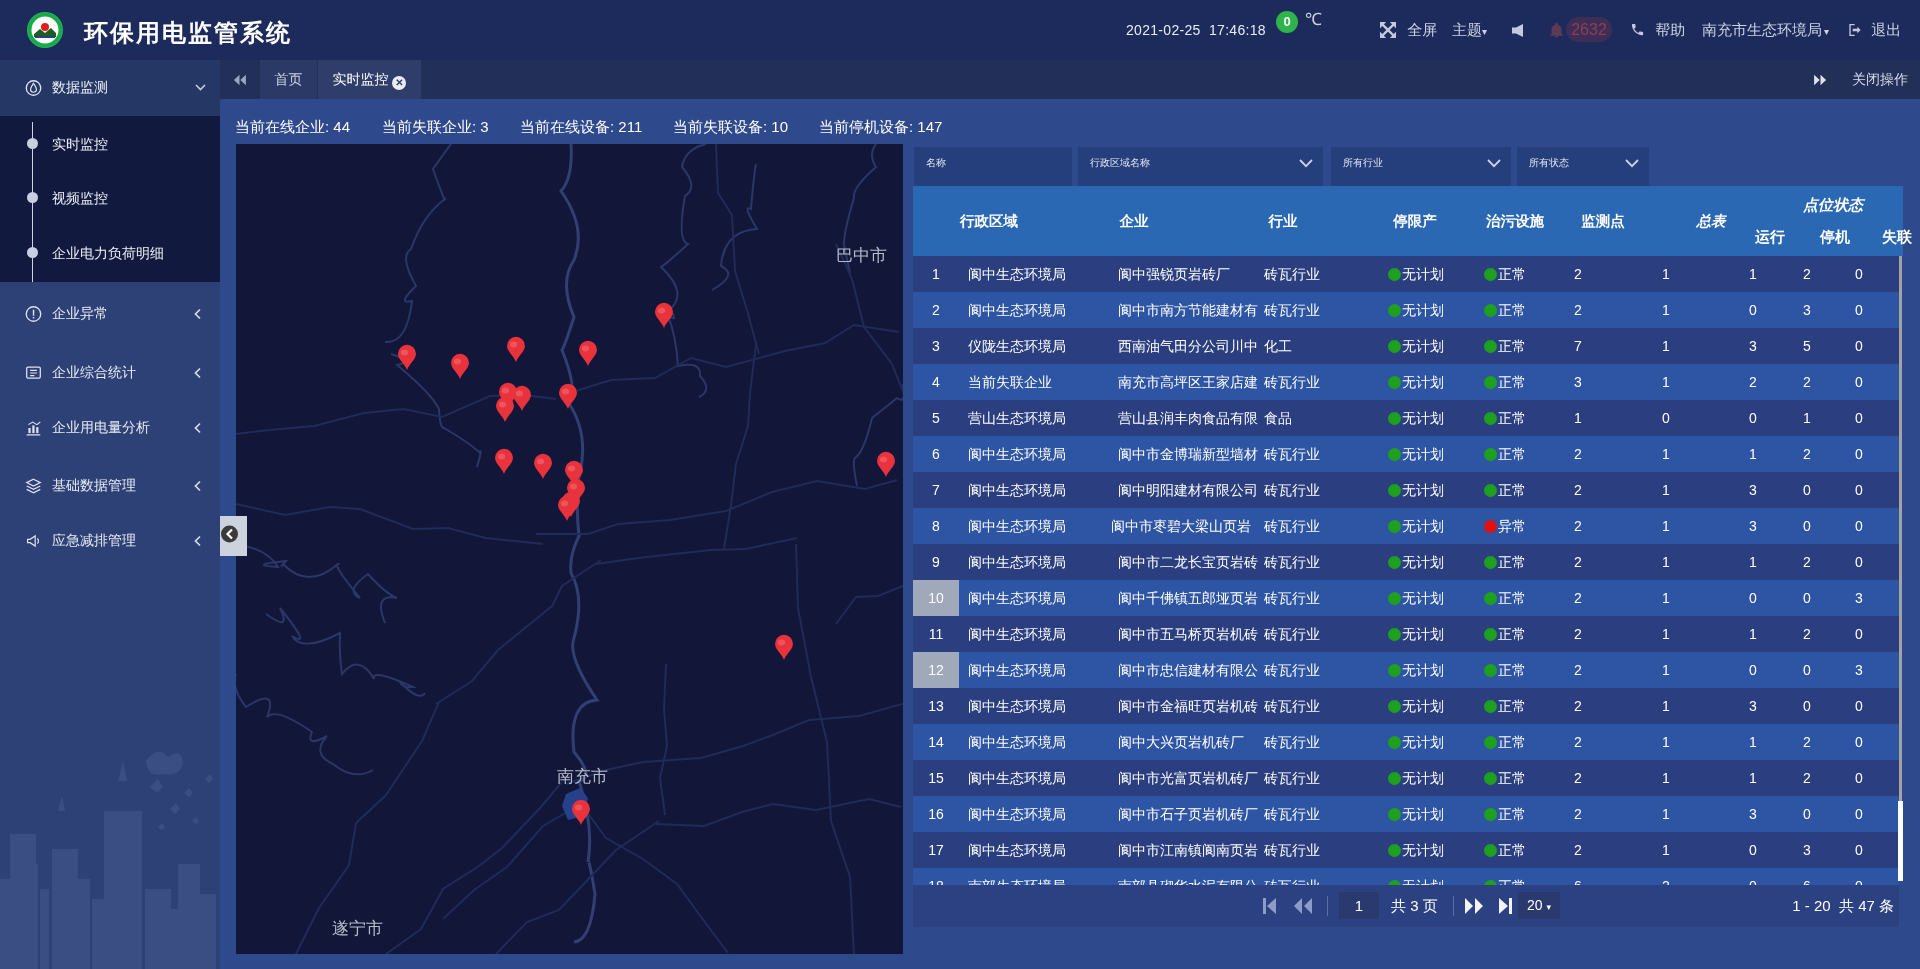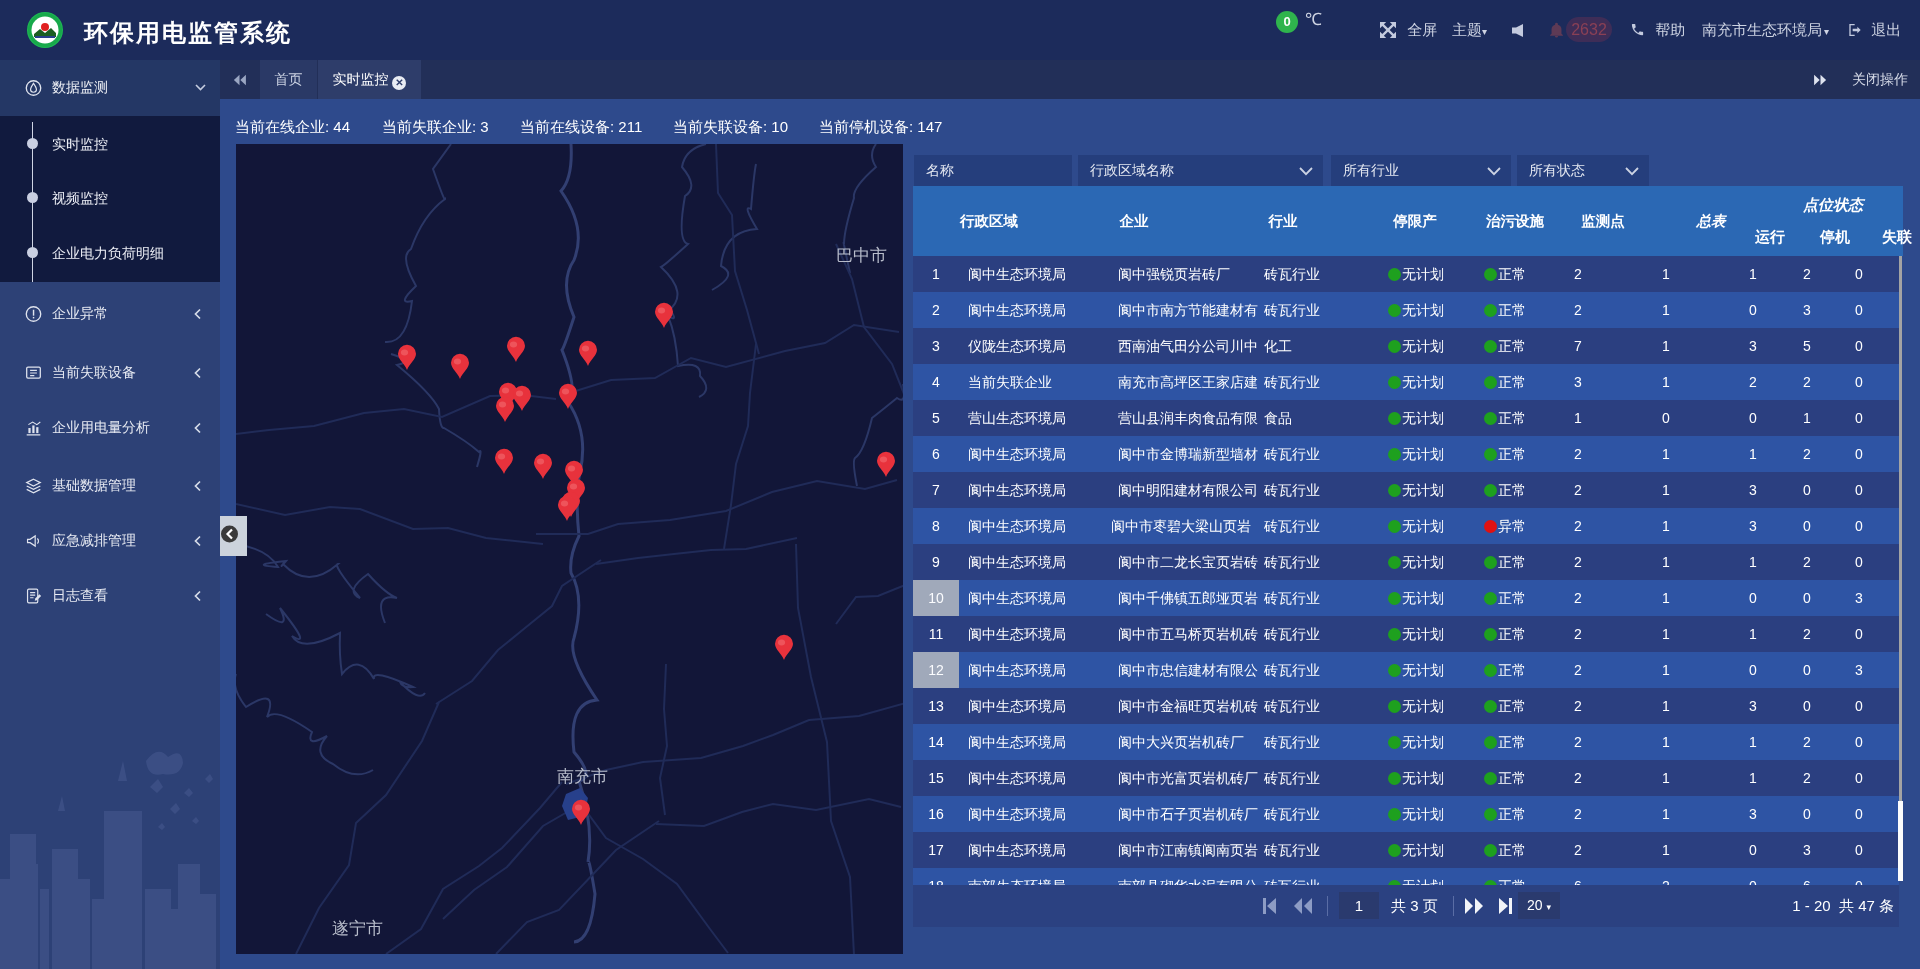--- a/index.html
+++ b/index.html
@@ -26,21 +26,21 @@
 
 #tabbar{position:absolute;left:220px;top:60px;width:1700px;height:39px;background:#222f58;z-index:25;}
 .tab{position:absolute;top:0;height:39px;line-height:39px;font-size:14px;color:#ccd3e3;text-align:center;}
 
 .stat{position:absolute;top:113px;height:28px;line-height:28px;color:#fff;font-size:15px;z-index:5;}
 
 #map{position:absolute;left:236px;top:144px;width:667px;height:810px;z-index:5;}
 #collapseBtn{position:absolute;left:220px;top:516px;width:27px;height:40px;z-index:8;}
 
 #rp{position:absolute;left:913px;top:143px;width:990px;height:786px;z-index:5;}
-.filter{position:absolute;top:12px;height:47px;background:#253e7c;color:#e3e7f0;font-size:14px;line-height:31px;}
+.filter{position:absolute;top:4px;height:47px;background:#253e7c;color:#e3e7f0;font-size:10px;line-height:31px;}
 .filter .ph{padding-left:12px;}
 .filter .caret{position:absolute;right:10px;top:12px;}
 #thead{position:absolute;left:0;top:43px;width:990px;height:70px;background:#2b68b4;color:#fff;}
 .hc{position:absolute;top:0;height:70px;line-height:70px;text-align:center;font-weight:bold;font-size:14.5px;}
 #tbody{position:absolute;left:0;top:113px;width:986px;height:629px;overflow:hidden;}
 .row{position:absolute;left:0;width:986px;height:36px;}
 .c{position:absolute;top:0;height:36px;line-height:36px;font-size:14px;color:#fff;white-space:nowrap;overflow:hidden;}
 .odd{background:#2b3f80;}
 .even{background:#2e54a4;}
 .dot{display:inline-block;width:13px;height:13px;border-radius:50%;margin-right:1px;vertical-align:-2px;}
@@ -56,20 +56,21 @@
 <div id="header">
   <svg class="abs" style="left:27px;top:12px" width="36" height="36" viewBox="0 0 36 36">
     <circle cx="18" cy="18" r="18" fill="#1db954"></circle>
     <circle cx="18" cy="18" r="17" fill="#18a94b"></circle>
     <circle cx="18" cy="18" r="13.5" fill="#fff"></circle>
     <circle cx="18" cy="15" r="4" fill="#e02020"></circle>
     <path d="M7 22 l6 -5 5 4 6 -5 5 5 v4 h-22 z" fill="#1b5e20"></path>
     <path d="M8 24 h20 v2 h-20 z" fill="#27408b"></path>
   </svg>
   <div id="hTitle">环保用电监管系统</div>
+  <div class="hItem" style="left:1126px;font-size:14px;color:#e8ecf5;letter-spacing:.3px;">2021-02-25&nbsp; 17:46:18</div>
   <div class="abs" style="left:1276px;top:11px;width:22px;height:22px;border-radius:50%;background:#2fb44d;color:#fff;text-align:center;line-height:22px;font-size:13px;font-weight:bold;z-index:2;">0</div>
   <div class="abs" style="left:1305px;top:8px;height:24px;line-height:24px;font-size:17px;color:#cdd3e2;">℃</div>
   <div class="hItem" style="left:1379px;">
     <svg width="18" height="18" viewBox="0 0 18 18" style="vertical-align:-4px">
         <g fill="#c3cade">
           <path d="M1 1 h6.2 L4.9 3.3 L14.7 13.1 L17 10.8 V17 h-6.2 l2.3 -2.3 L3.3 4.9 L1 7.2 Z"></path>
           <path d="M17 1 v6.2 L14.7 4.9 L4.9 14.7 L7.2 17 H1 v-6.2 l2.3 2.3 L13.1 3.3 L10.8 1 Z"></path>
         </g>
       </svg>
     <span style="margin-left:6px">全屏</span>
@@ -126,21 +127,21 @@
     <span class="txt">企业异常</span>
       <svg class="chev" viewBox="0 0 7 11">
         <path d="M6 1 L1.5 5.5 L6 10" stroke="#d5dbe8" stroke-width="1.7" fill="none"></path>
       </svg>
   </div>
   <div class="menuitem" style="top:285px">
     <svg class="micon" viewBox="0 0 20 20">
         <rect x="2" y="3" width="16" height="13" rx="1.5" fill="none" stroke="#dfe3ee" stroke-width="1.5"></rect>
         <path d="M6 7 h8 M6 10 h8 M6 13 h5" stroke="#dfe3ee" stroke-width="1.4"></path>
       </svg>
-    <span class="txt">当前失联设备</span>
+    <span class="txt">企业综合统计</span>
       <svg class="chev" viewBox="0 0 7 11">
         <path d="M6 1 L1.5 5.5 L6 10" stroke="#d5dbe8" stroke-width="1.7" fill="none"></path>
       </svg>
   </div>
   <div class="menuitem" style="top:340px">
     <svg class="micon" viewBox="0 0 20 20">
         <path d="M2 18 h16" stroke="#dfe3ee" stroke-width="1.5"></path>
         <rect x="4" y="10" width="2.6" height="6" fill="#dfe3ee"></rect>
         <rect x="8.6" y="7" width="2.6" height="9" fill="#dfe3ee"></rect>
         <rect x="13.2" y="9" width="2.6" height="7" fill="#dfe3ee"></rect>
@@ -161,31 +162,20 @@
         <path d="M6 1 L1.5 5.5 L6 10" stroke="#d5dbe8" stroke-width="1.7" fill="none"></path>
       </svg>
   </div>
   <div class="menuitem" style="top:398px">
     <svg class="micon" viewBox="0 0 20 20">
         <path d="M10 2 L18 6 L10 10 L2 6 Z" fill="none" stroke="#dfe3ee" stroke-width="1.4"></path>
         <path d="M2 10 L10 14 L18 10" fill="none" stroke="#dfe3ee" stroke-width="1.4"></path>
         <path d="M2 14 L10 18 L18 14" fill="none" stroke="#dfe3ee" stroke-width="1.4"></path>
       </svg>
     <span class="txt">基础数据管理</span>
-      <svg class="chev" viewBox="0 0 7 11">
-        <path d="M6 1 L1.5 5.5 L6 10" stroke="#d5dbe8" stroke-width="1.7" fill="none"></path>
-      </svg>
-  </div>
-  <div class="menuitem" style="top:508px">
-    <svg class="micon" viewBox="0 0 20 20">
-        <rect x="3" y="2" width="12" height="16" rx="1.5" fill="none" stroke="#dfe3ee" stroke-width="1.4"></rect>
-        <path d="M6 6 h6 M6 9 h6 M6 12 h4" stroke="#dfe3ee" stroke-width="1.3"></path>
-        <path d="M12 13 l5 -5 2 2 -5 5 -2.5 .5 Z" fill="#dfe3ee"></path>
-      </svg>
-    <span class="txt">日志查看</span>
       <svg class="chev" viewBox="0 0 7 11">
         <path d="M6 1 L1.5 5.5 L6 10" stroke="#d5dbe8" stroke-width="1.7" fill="none"></path>
       </svg>
   </div>
   <svg id="skyline" viewBox="0 0 220 230" preserveAspectRatio="none">
     <g fill="#4e6097" opacity=".8">
       <rect x="0" y="140" width="10" height="90"></rect>
       <rect x="10" y="95" width="26" height="135"></rect>
       <rect x="28" y="125" width="10" height="105"></rect>
       <rect x="40" y="150" width="9" height="80"></rect>

